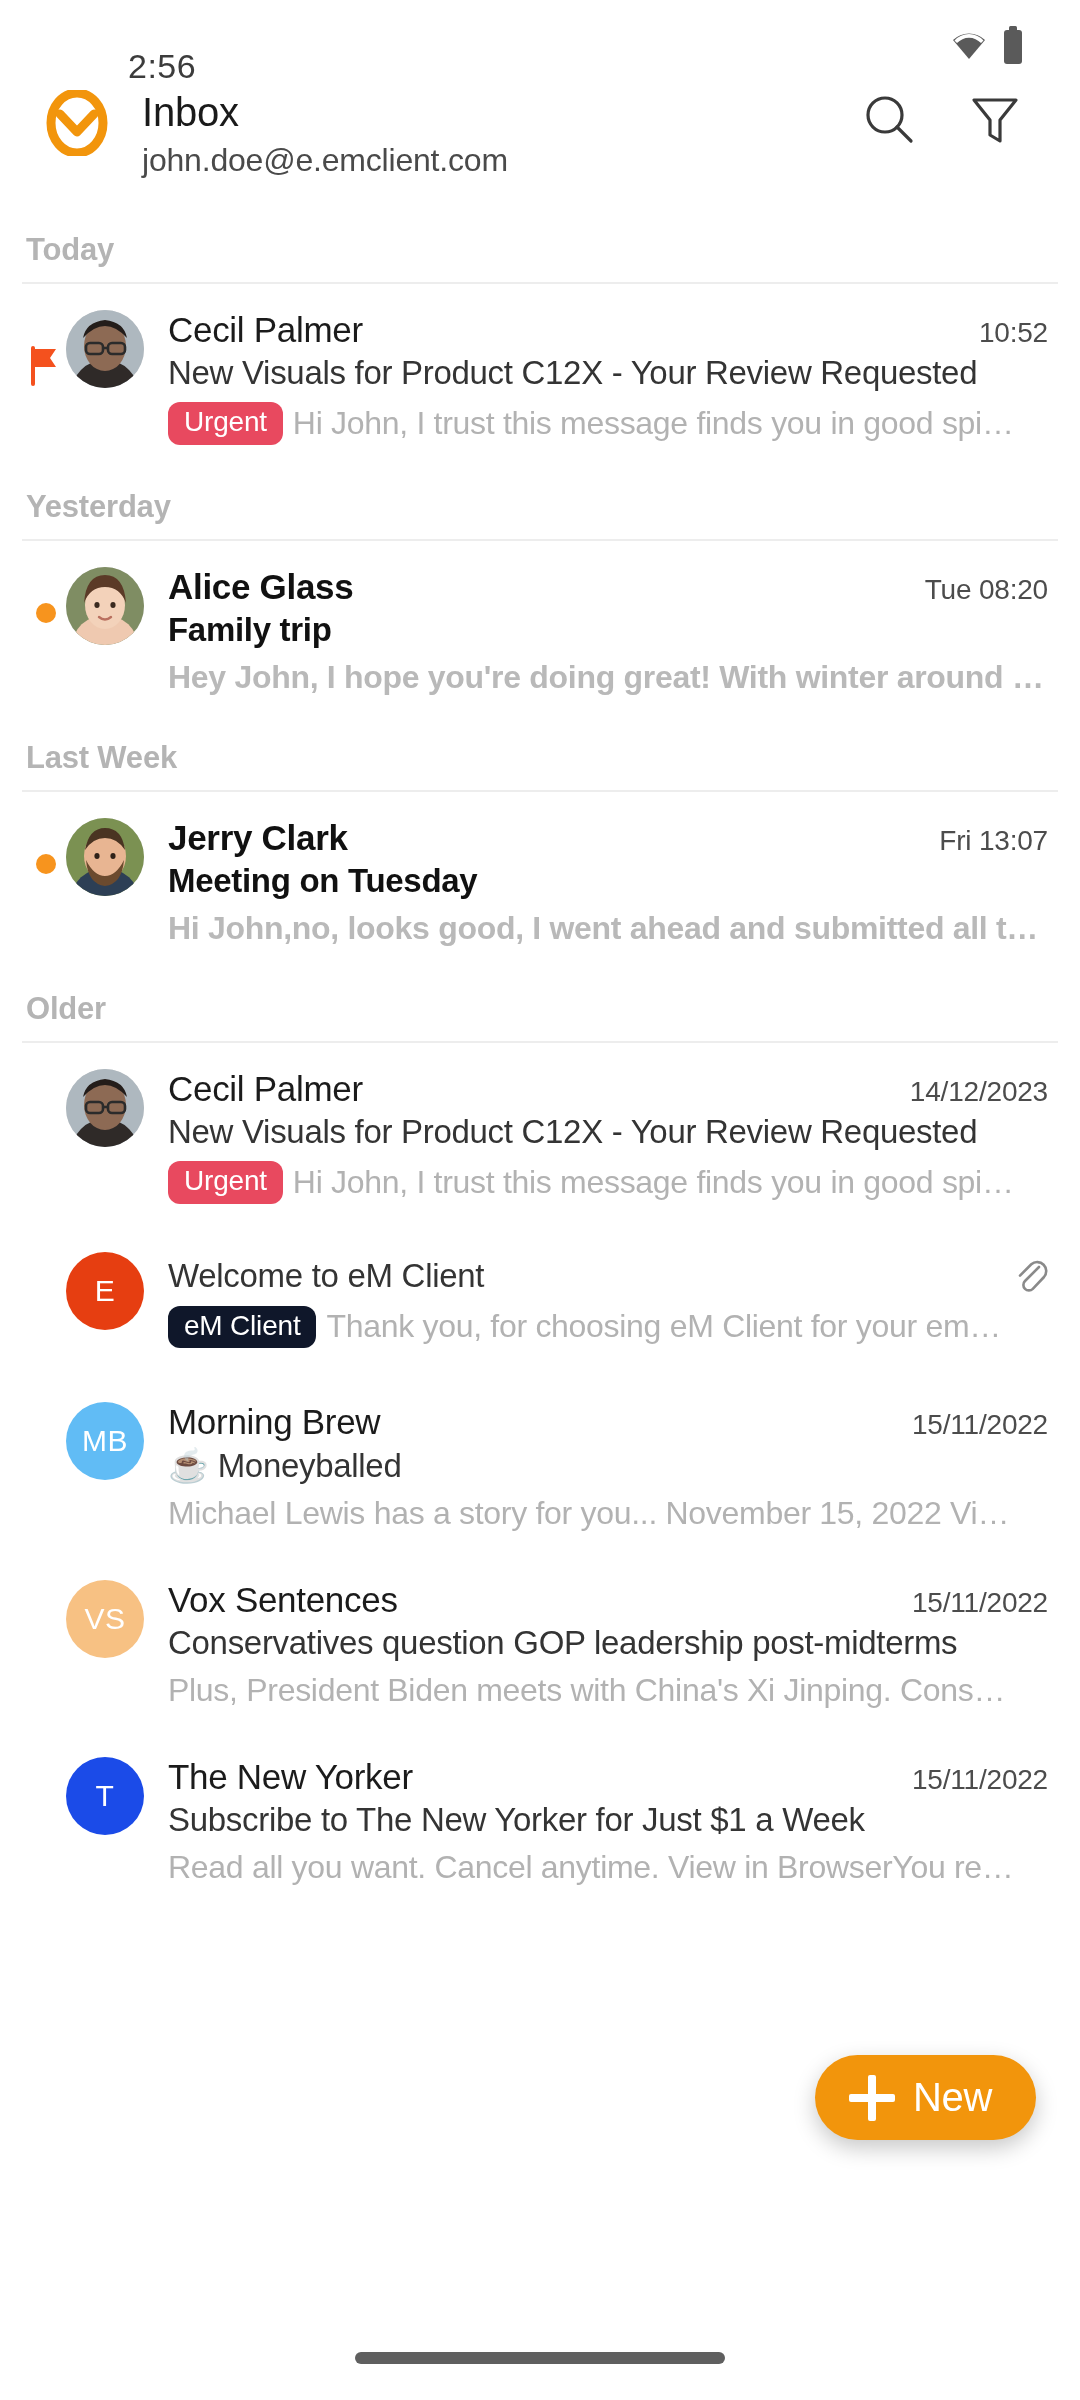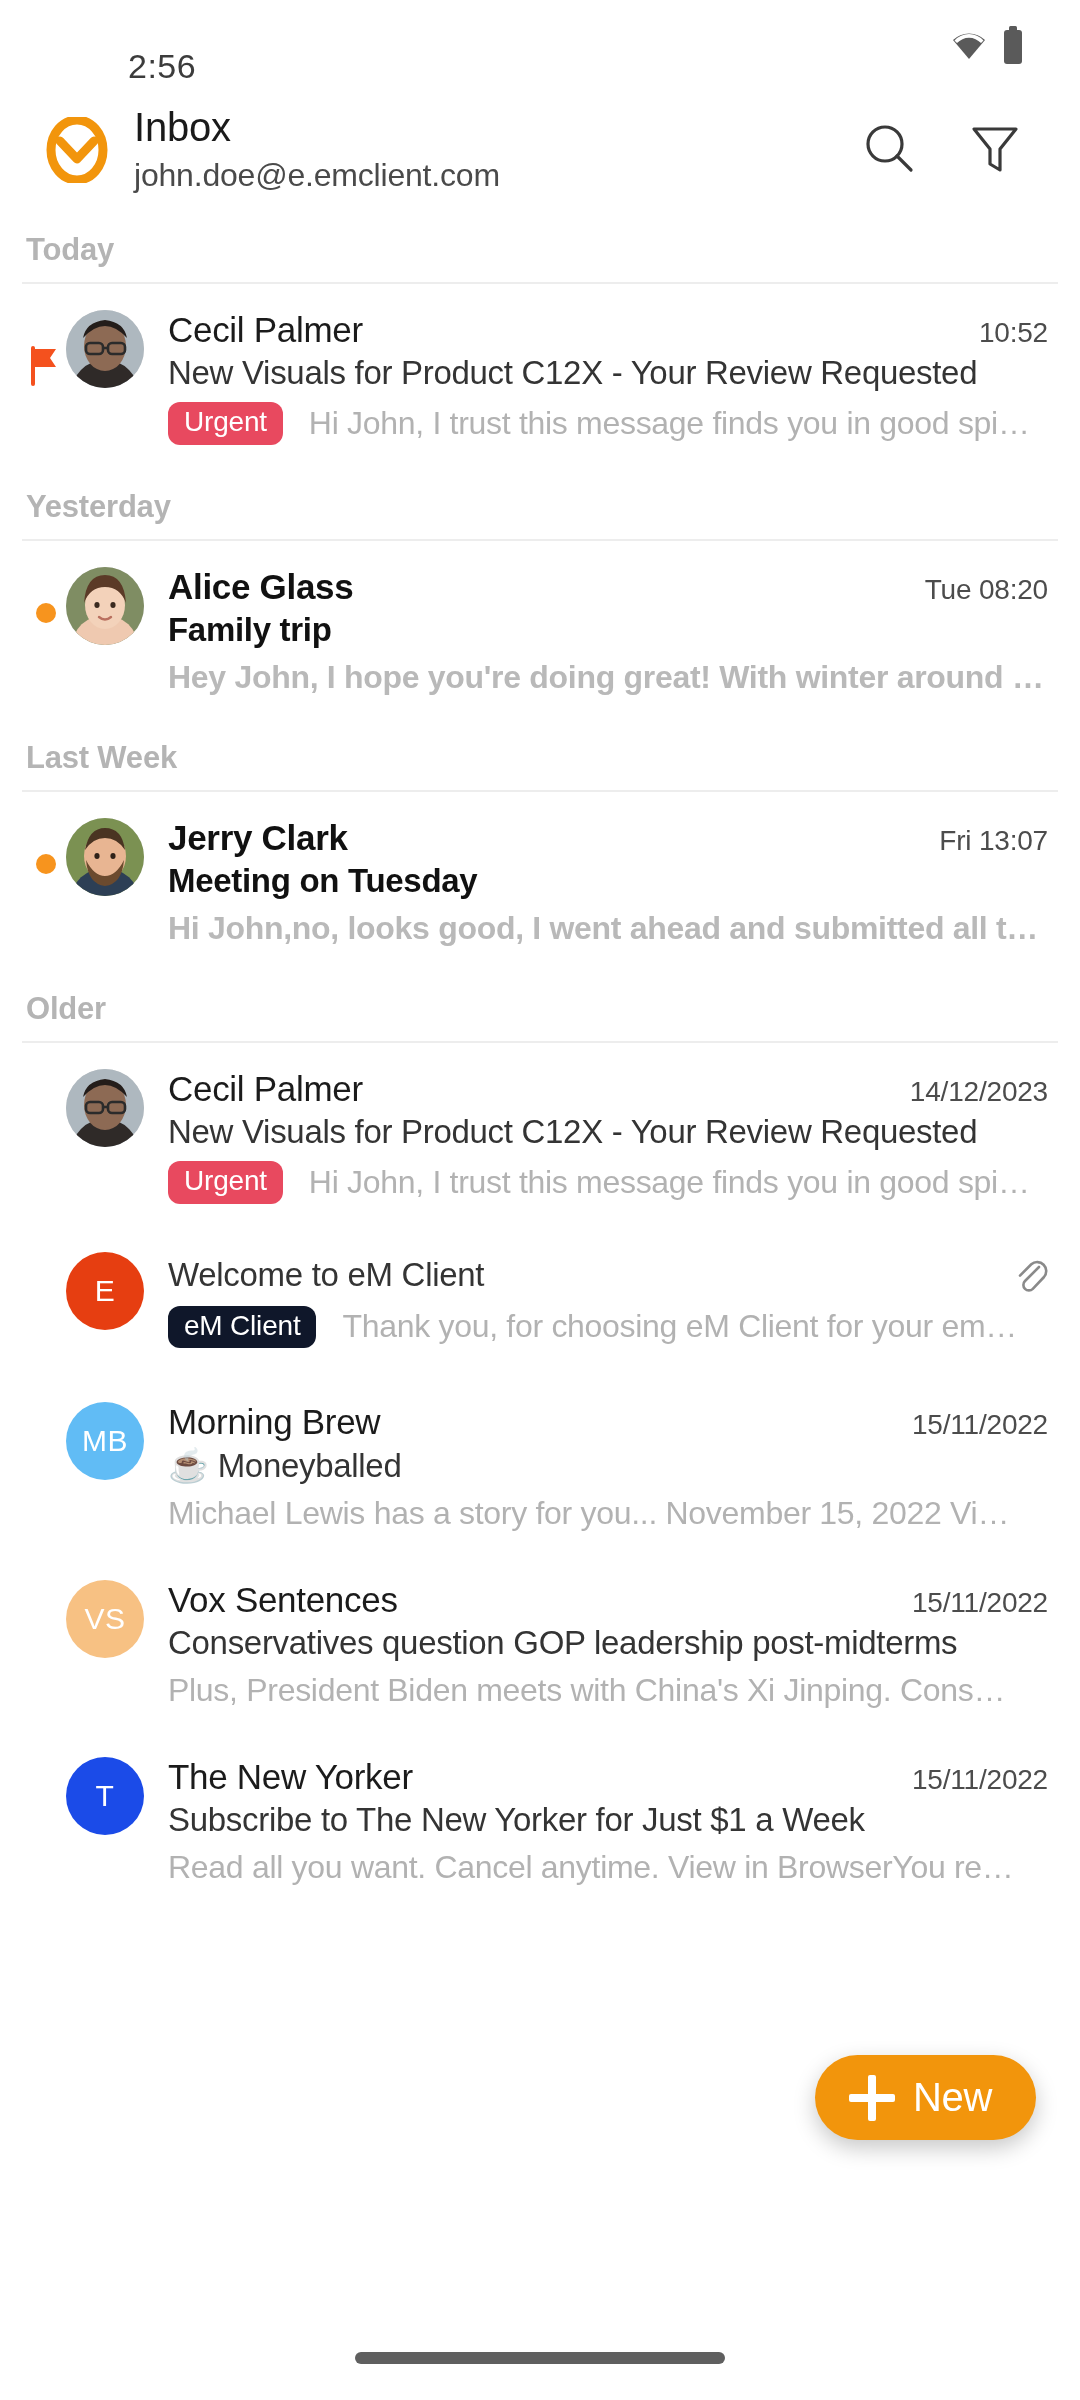--- a/index.html
+++ b/index.html
@@ -21,22 +21,22 @@
     margin-left:72px; font-weight:400;
   }
   .status-right {
     position:absolute; right:56px; top:50%; transform:translateY(-50%);
     display:flex; align-items:center; gap:14px;
   }
   .ico-wifi svg, .ico-batt svg { display:block; }
 
   
   .appbar {
-    height:120px; display:flex; align-items:center;
-    padding:0 46px 0 44px; gap:0;
+    height:120px; display:flex; align-items:flex-start;
+    padding:0 46px 0 44px; gap:8px;
   }
   .logo { width:66px; height:66px; flex:none; position:relative; }
   .title-wrap { margin-left:24px; flex:1 1 auto; min-width:0; }
   .title {
     font-size:40px; color:#1a1a1a; line-height:1.1; font-weight:400;
     letter-spacing:-.2px;
   }
   .subtitle {
     font-size:32px; color:#4a4a4a; line-height:1.25; margin-top:6px;
     letter-spacing:-.2px;
@@ -76,28 +76,28 @@
   .avatar svg { display:block; width:100%; height:100%; }
 
   .body { flex:1 1 auto; min-width:0; margin-left:24px; padding-right:4px; }
   .line1 { display:flex; align-items:baseline; gap:16px; }
   .sender {
     font-size:35px; color:#1b1b1b; flex:1 1 auto; min-width:0;
     white-space:nowrap; overflow:hidden; text-overflow:ellipsis;
     letter-spacing:-.3px;
   }
   .when { font-size:28px; color:#4c4c4c; flex:none; letter-spacing:-.2px; }
-  .line2 { display:flex; gap:12px; margin-top:4px; }
+  .line2 { display:flex; align-items:center; gap:12px; margin-top:4px; }
   .subject {
     font-size:33px; color:#343434; flex:1 1 auto; min-width:0;
     white-space:nowrap; overflow:hidden; text-overflow:ellipsis;
     letter-spacing:-.3px;
   }
   .clip { flex:none; width:36px; height:40px; }
-  .line3 { display:flex; align-items:center; gap:26px; margin-top:10px; }
+  .line3 { display:flex; align-items:center; gap:10px; margin-top:10px; }
   .tag {
     flex:none; border-radius:12px; color:#fff;
     font-size:28px; padding:5px 16px 7px 16px; line-height:1.1;
     letter-spacing:-.2px;
   }
   .preview {
     font-size:32px; color:#b2b2b2; flex:1 1 auto; min-width:0;
     white-space:nowrap; overflow:hidden; text-overflow:ellipsis;
     letter-spacing:-.3px;
   }

